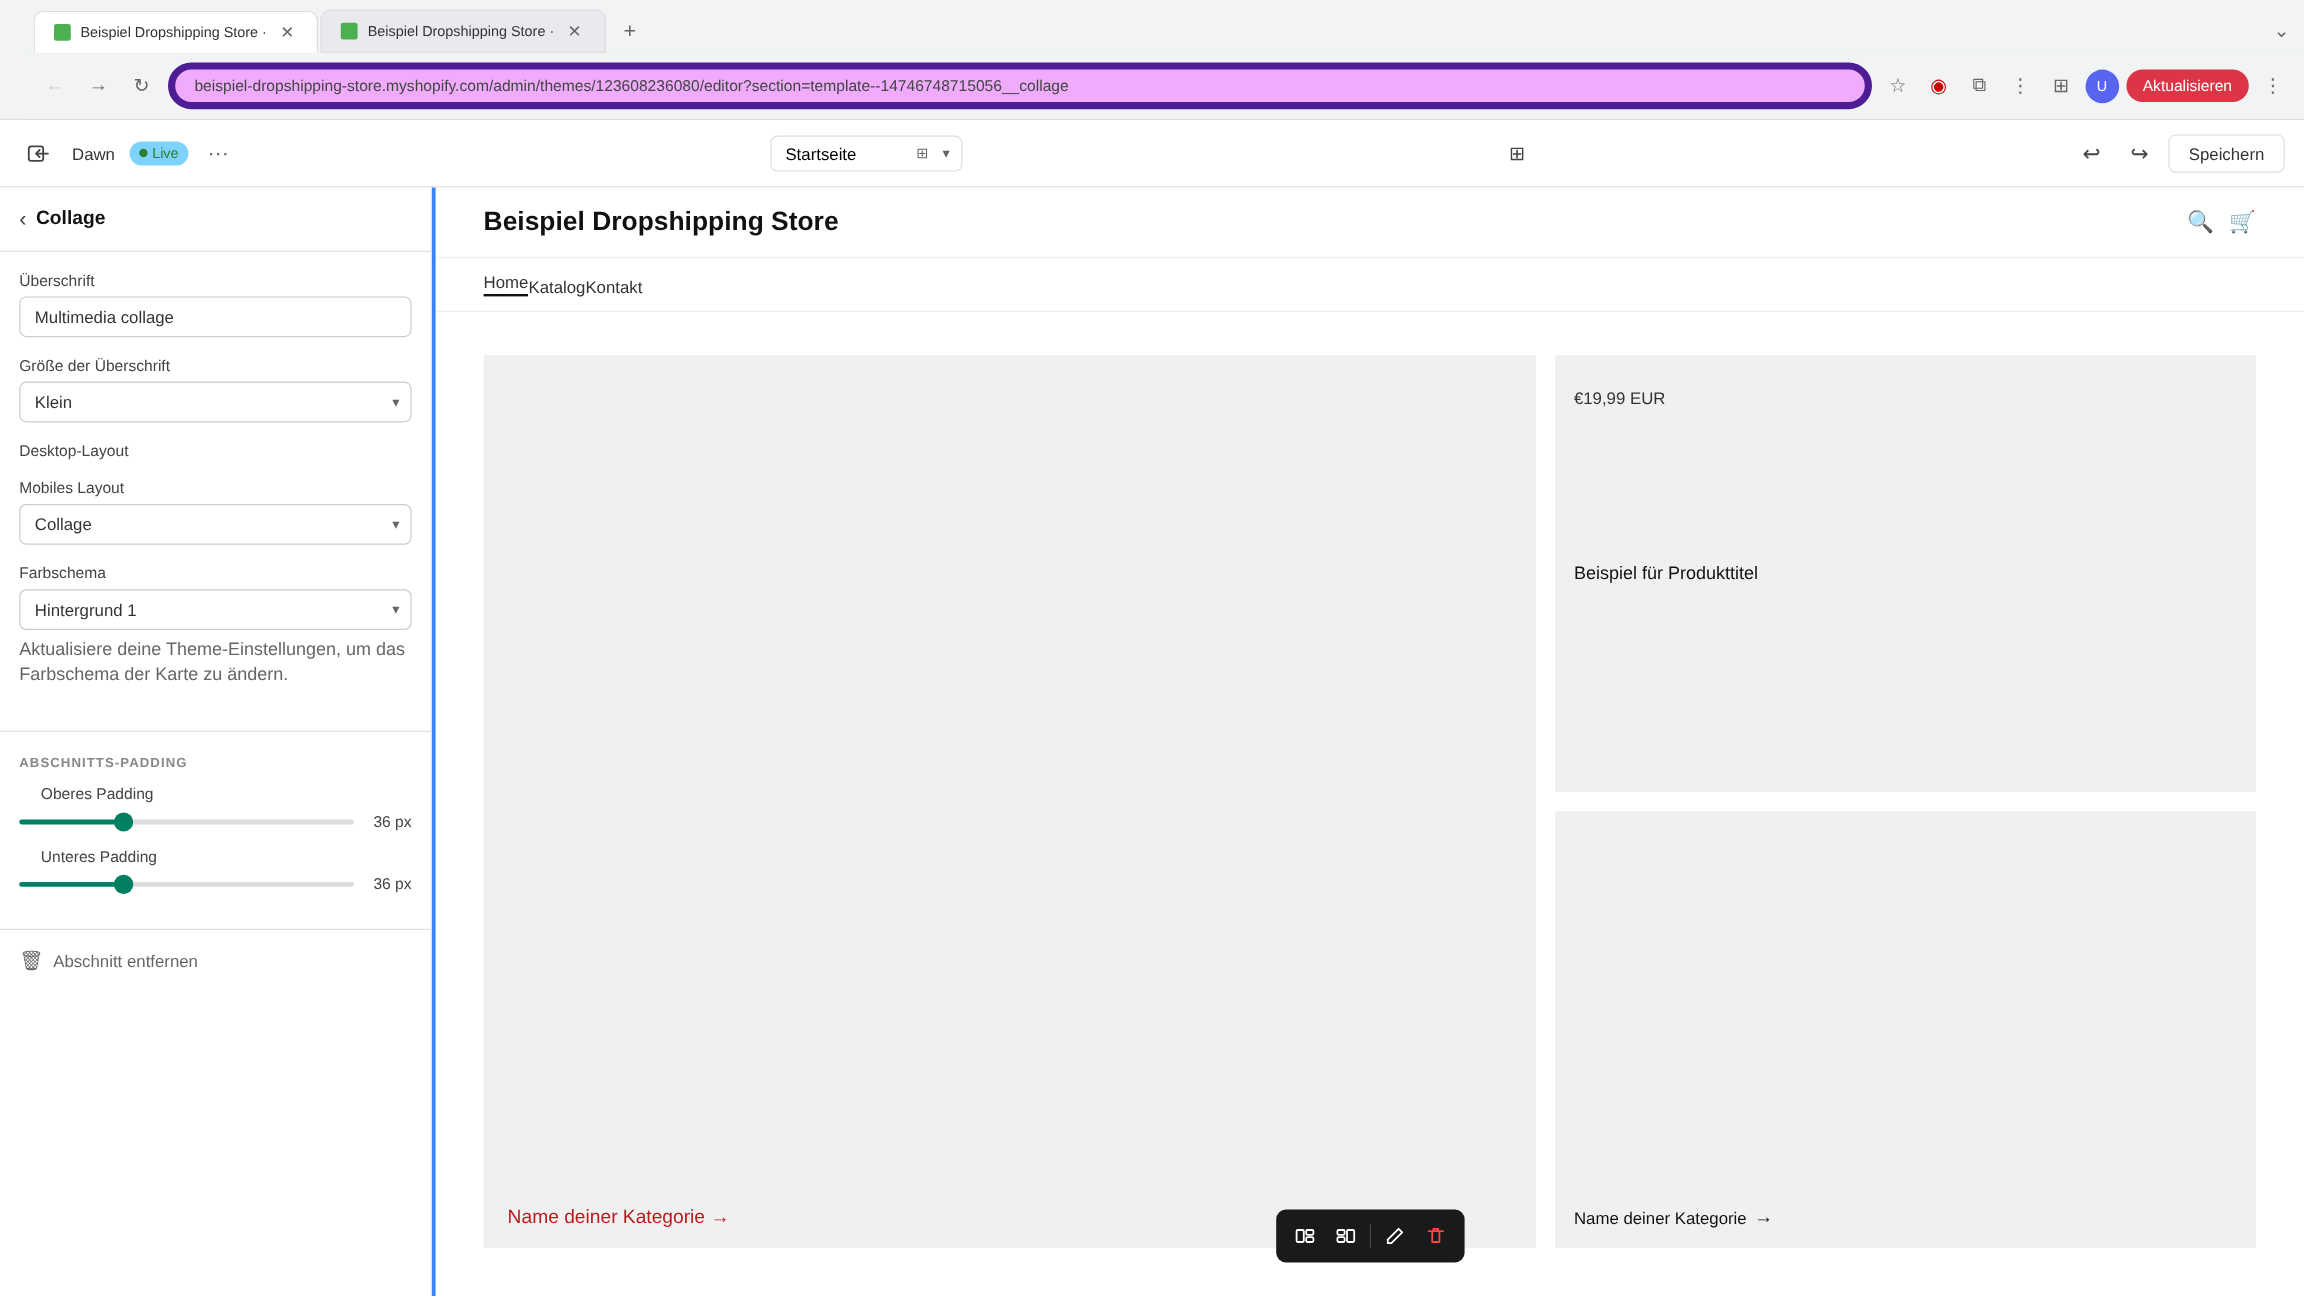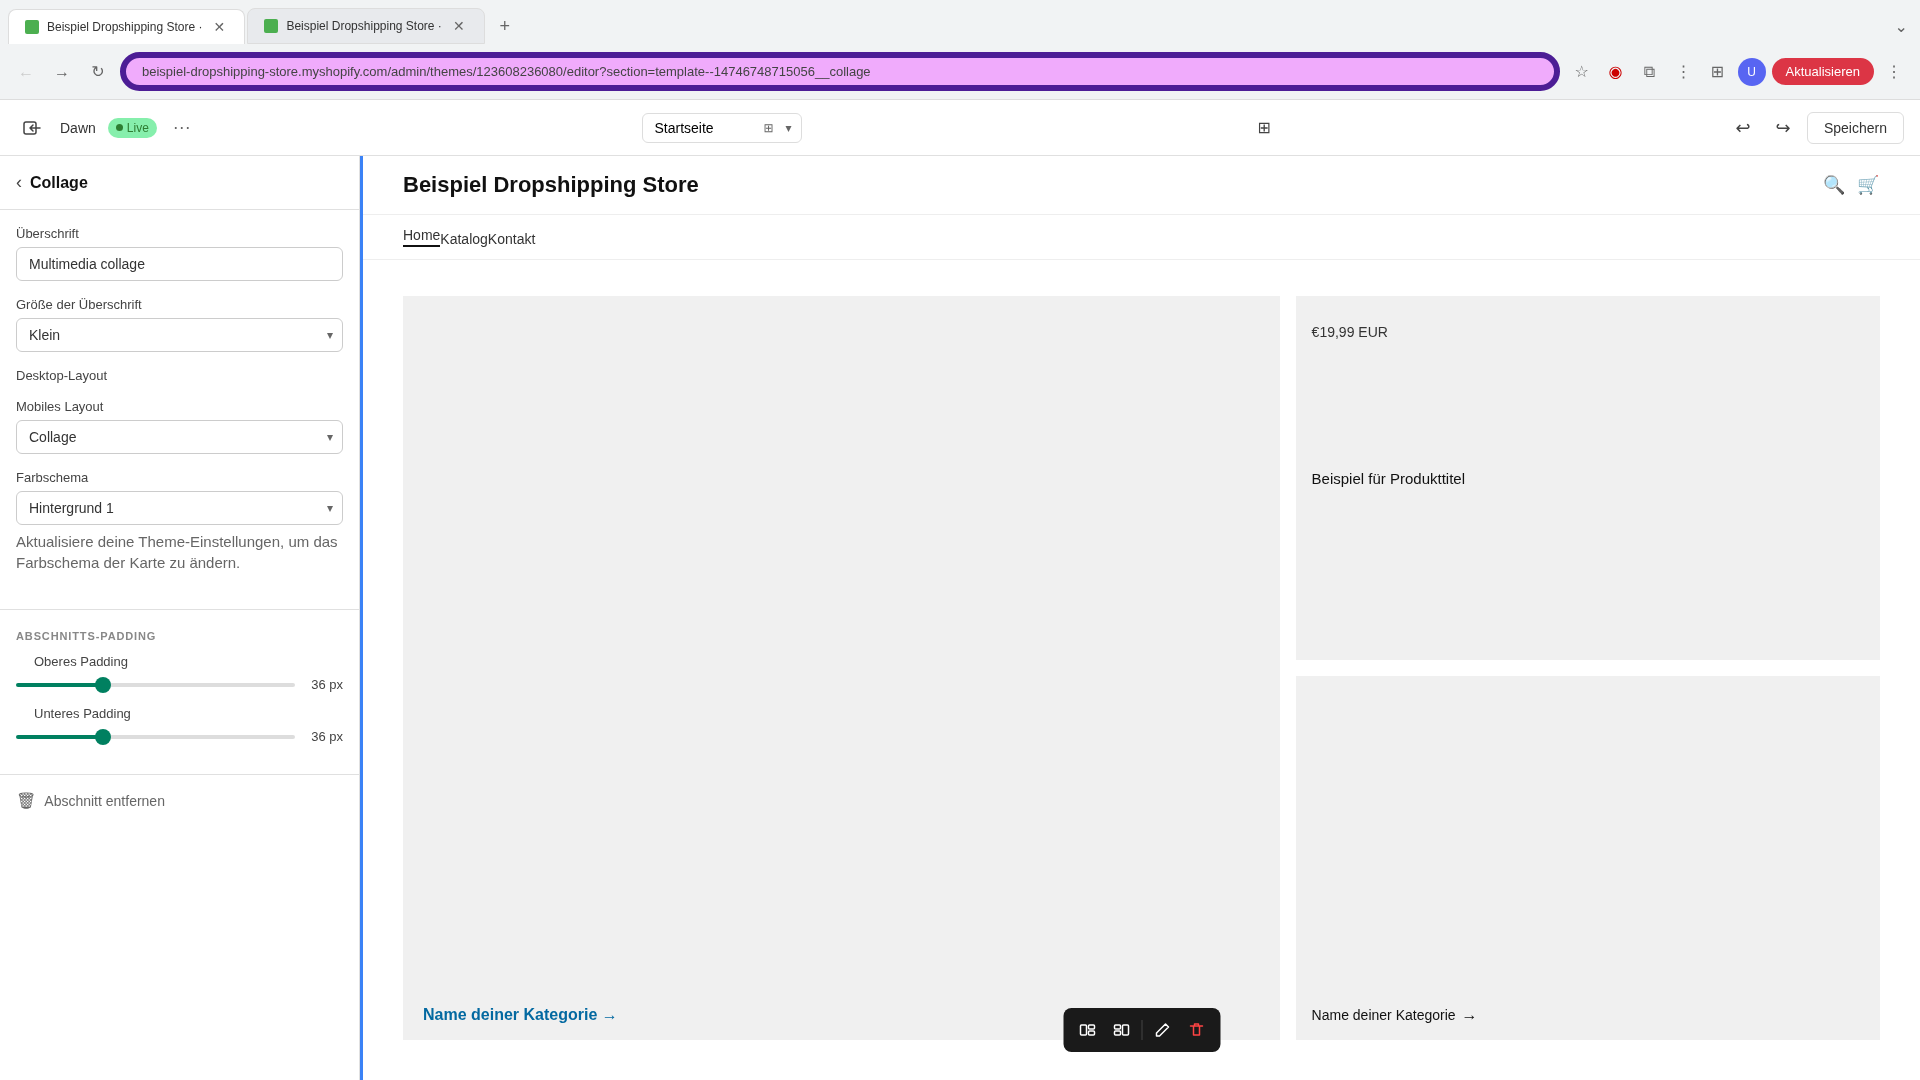--- a/index.html
+++ b/index.html
@@ -1,19 +1,19 @@
 <!DOCTYPE html>
 <html><head>
   <meta charset="utf-8">
   <style>
     * { box-sizing: border-box; margin: 0; padding: 0; }
     body { font-family: -apple-system, BlinkMacSystemFont, 'Segoe UI', sans-serif; background: #f0f0f0; width: 1920px; height: 1080px; overflow: hidden; }
 
     
-    .browser-chrome { background: #f1f3f4; border-bottom: 1px solid #ddd; }
+    .browser-chrome { background: #f1f3f4; border-bottom: 1px solid #ddd; padding-left: 20px; }
     .tab-bar { display: flex; align-items: center; padding: 8px 8px 0; gap: 2px; }
     .tab { display: flex; align-items: center; gap: 8px; padding: 8px 16px; background: #fff; border-radius: 8px 8px 0 0; font-size: 13px; color: #333; min-width: 180px; max-width: 240px; border: 1px solid #ddd; border-bottom: none; cursor: pointer; }
     .tab.inactive { background: #e8eaed; border-bottom: 1px solid #ddd; }
     .tab-favicon { width: 14px; height: 14px; background: #4CAF50; border-radius: 2px; flex-shrink: 0; }
     .tab-title { flex: 1; overflow: hidden; text-overflow: ellipsis; white-space: nowrap; font-size: 12px; }
     .tab-close { color: #666; font-size: 14px; cursor: pointer; padding: 2px; border-radius: 50%; display: flex; align-items: center; justify-content: center; width: 18px; height: 18px; }
     .tab-new { width: 28px; height: 28px; display: flex; align-items: center; justify-content: center; color: #666; font-size: 18px; cursor: pointer; border-radius: 50%; margin-left: 4px; }
     .tab-more { margin-left: auto; color: #666; font-size: 16px; cursor: pointer; padding: 4px; }
 
     .address-bar { display: flex; align-items: center; padding: 8px 12px; gap: 8px; background: #f1f3f4; }
@@ -25,21 +25,21 @@
     .browser-action-btn { width: 28px; height: 28px; display: flex; align-items: center; justify-content: center; color: #666; font-size: 16px; cursor: pointer; border-radius: 50%; }
     .aktualisieren-btn { background: #dc3545; color: white; border: none; padding: 6px 14px; border-radius: 16px; font-size: 13px; cursor: pointer; }
 
     
     .app { display: flex; flex-direction: column; height: calc(1080px - 88px); }
 
     
     .top-bar { display: flex; align-items: center; padding: 0 16px; height: 56px; background: #fff; border-bottom: 1px solid #e0e0e0; gap: 12px; }
     .back-btn { width: 32px; height: 32px; display: flex; align-items: center; justify-content: center; cursor: pointer; border-radius: 4px; }
     .theme-name { font-size: 14px; font-weight: 500; color: #333; }
-    .live-badge { display: flex; align-items: center; gap: 4px; background: #86efac; color: #2e7d32; font-size: 12px; padding: 3px 8px; border-radius: 12px; font-weight: 500; }
+    .live-badge { display: flex; align-items: center; gap: 4px; background: #7dd3fc; color: #2e7d32; font-size: 12px; padding: 3px 8px; border-radius: 12px; font-weight: 500; }
     .live-dot { width: 7px; height: 7px; background: #2e7d32; border-radius: 50%; }
     .more-btn { color: #666; font-size: 18px; cursor: pointer; padding: 4px; }
     .page-select { flex: 0 0 auto; margin: 0 auto; }
     .page-select select { border: 1px solid #ddd; border-radius: 6px; padding: 6px 28px 6px 12px; font-size: 14px; background: #fff; appearance: none; cursor: pointer; min-width: 160px; }
     .select-wrapper { position: relative; display: inline-flex; align-items: center; }
     .select-wrapper::after { content: '▾'; position: absolute; right: 10px; color: #666; pointer-events: none; font-size: 12px; }
     .view-btns { display: flex; align-items: center; gap: 4px; }
     .view-btn { width: 32px; height: 32px; display: flex; align-items: center; justify-content: center; cursor: pointer; border-radius: 4px; color: #444; }
     .top-bar-right { display: flex; align-items: center; gap: 8px; margin-left: auto; }
     .undo-btn, .redo-btn { width: 32px; height: 32px; display: flex; align-items: center; justify-content: center; cursor: pointer; border-radius: 4px; color: #444; font-size: 18px; }
@@ -80,21 +80,21 @@
     .store-title { font-size: 22px; font-weight: 600; color: #111; }
     .store-nav { display: flex; align-items: flex-end; padding: 12px 40px; border-bottom: 1px solid #eee; }
     .nav-link { font-size: 14px; color: #333; text-decoration: none; cursor: pointer; }
     .nav-link.active { border-bottom: 2px solid #111; padding-bottom: 2px; }
     .store-icons { display: flex; gap: 12px; }
     .store-icon { color: #333; font-size: 18px; cursor: pointer; }
 
     .collage-area { display: flex; gap: 0; padding: 36px 40px; height: calc(100% - 120px); }
     .collage-left { flex: 1.5; background: #f0f0f0; position: relative; min-height: 400px; display: flex; flex-direction: column; justify-content: flex-end; margin-right: 16px; }
     .collage-left-label { padding: 16px 20px; display: flex; align-items: center; gap: 8px; }
-    .collage-left-label a { font-size: 16px; color: #0369a1; text-decoration: none; font-weight: bold; }
+    .collage-left-label a { font-size: 16px; color: #b91c1c; text-decoration: none; }
     .arrow { font-size: 16px; }
     .collage-right { flex: 1; display: flex; flex-direction: column; gap: 16px; }
     .product-card { background: #f0f0f0; flex: 1; display: flex; flex-direction: column; padding: 16px; position: relative; }
     .product-title { font-size: 15px; color: #111; font-weight: 500; position: absolute; top: 50%; left: 16px; right: 16px; transform: translateY(-50%); text-align: left; }
     .product-price { font-size: 14px; color: #333; padding: 12px 0 0 0; }
     .category-card { background: #f0f0f0; flex: 1; display: flex; flex-direction: column; justify-content: flex-end; padding: 16px; position: relative; }
     .category-link { font-size: 14px; color: #111; display: flex; align-items: center; gap: 6px; }
 
     
     .float-toolbar { position: absolute; bottom: 40px; left: 50%; transform: translateX(-50%); background: #1a1a1a; border-radius: 8px; display: flex; align-items: center; gap: 2px; padding: 6px 8px; }

